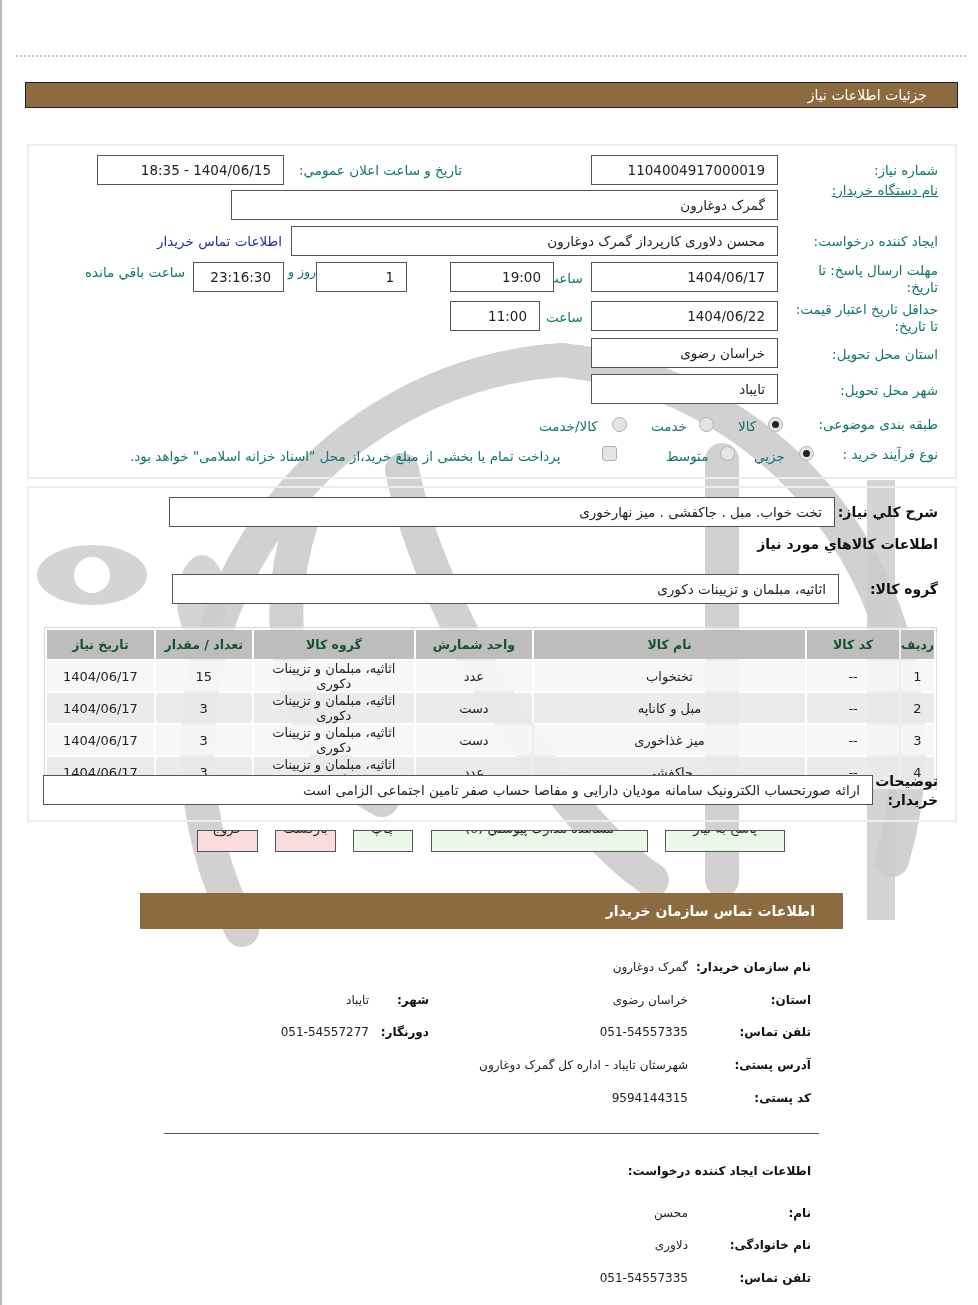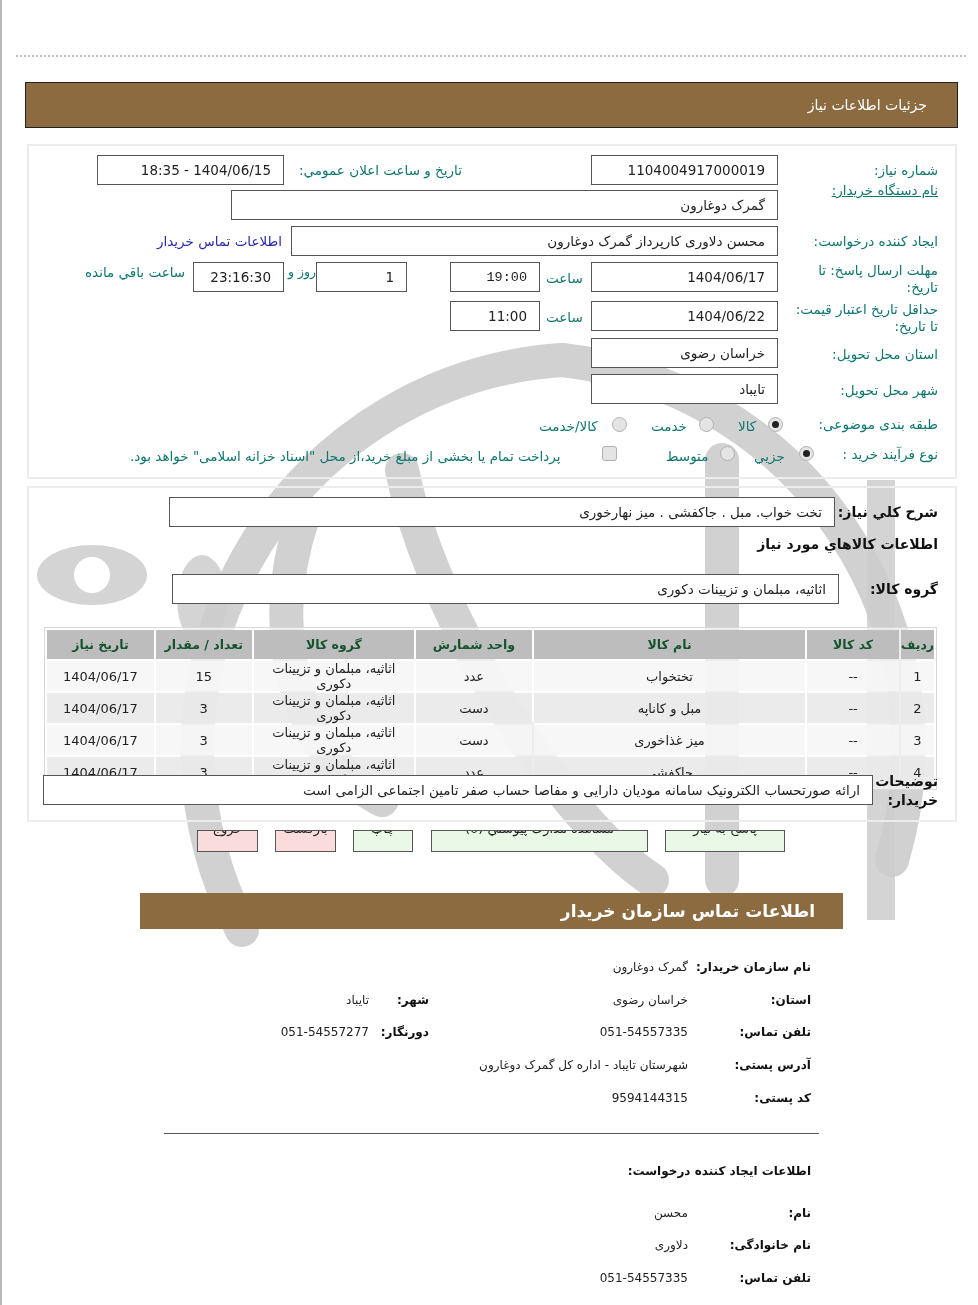--- a/index.html
+++ b/index.html
@@ -15,22 +15,22 @@
 
     
     .watermark { position: absolute; left: 0; top: 0; width: 978px; height: 1305px; pointer-events: none; z-index: 0; }
 
     .dotted-sep { position: absolute; left: 14px; top: 55px; width: 950px; height: 0; border-top: 2px dotted #c4c4c4; }
 
     .section-header {
       position: absolute; background: #8b6b3f; color: #fff; direction: rtl;
       display: flex; align-items: center; padding-right: 30px;
     }
-    .section-header.main { left: 23px; top: 82px; width: 933px; height: 46px; border: 1px solid #222; font-size: 14px; }
-    .section-header.contact { left: 138px; top: 893px; width: 703px; height: 36px; font-size: 17px; font-weight: bold; padding-right: 28px; }
+    .section-header.main { left: 23px; top: 82px; width: 933px; height: 26px; border: 1px solid #222; font-size: 14px; }
+    .section-header.contact { left: 138px; top: 893px; width: 703px; height: 36px; font-size: 14px; font-weight: bold; padding-right: 28px; }
 
     .panel { position: absolute; border: 2px solid #ececec; background: transparent; }
     .panel.p1 { left: 25px; top: 144px; width: 930px; height: 335px; }
     .panel.p2 { left: 25px; top: 486px; width: 930px; height: 336px; }
 
     .lbl { position: absolute; font-size: 13.5px; color: #0f766e; white-space: nowrap; z-index: 2; }
     .lbl.bold { font-weight: bold; font-size: 14px; color: #111; }
     .field {
       position: absolute; border: 1px solid #555; background: #fff; height: 30px;
       display: flex; align-items: center; padding: 0 12px; font-size: 13.5px; color: #222;
@@ -101,21 +101,21 @@
 <span class="lbl" style="right:40px; top:182px;text-decoration:underline;">نام دستگاه خریدار:</span>
 <div class="field" style="left:229px; top:190px; width:547px;">گمرک دوغارون</div>
 
 <span class="lbl" style="right:40px; top:233px;">ایجاد کننده درخواست:</span>
 <div class="field" style="left:289px; top:226px; width:487px;">محسن دلاوری کارپرداز گمرک دوغارون</div>
 <span class="link" style="left:155px; top:233px;">اطلاعات تماس خریدار</span>
 
 <span class="lbl" style="right:40px; top:262px; width:150px; white-space:normal; line-height:17px;">مهلت ارسال پاسخ: تا تاریخ:</span>
 <div class="field" style="left:589px; top:262px; width:187px;">1404/06/17</div>
 <span class="lbl" style="left:544px; top:270px;">ساعت</span>
-<div class="field" style="left:448px; top:262px; width:90px;font-family:Liberation Mono, monospace;">19:00</div>
+<div class="field" style="left:448px; top:262px; width:104px;">19:00</div>
 <div class="field" style="left:314px; top:262px; width:91px;">1</div>
 <span class="lbl" style="left:286px; top:264px; font-size:12.5px;">روز و</span>
 <div class="field" style="left:191px; top:262px; width:91px;">23:16:30</div>
 <span class="lbl" style="left:83px; top:264px;">ساعت باقي مانده</span>
 
 <span class="lbl" style="right:40px; top:301px; width:150px; white-space:normal; line-height:17px;">حداقل تاریخ اعتبار قیمت: تا تاریخ:</span>
 <div class="field" style="left:589px; top:301px; width:187px;">1404/06/22</div>
 <span class="lbl" style="left:544px; top:309px;">ساعت</span>
 <div class="field" style="left:448px; top:301px; width:90px;padding-left:16px;">11:00</div>
 

